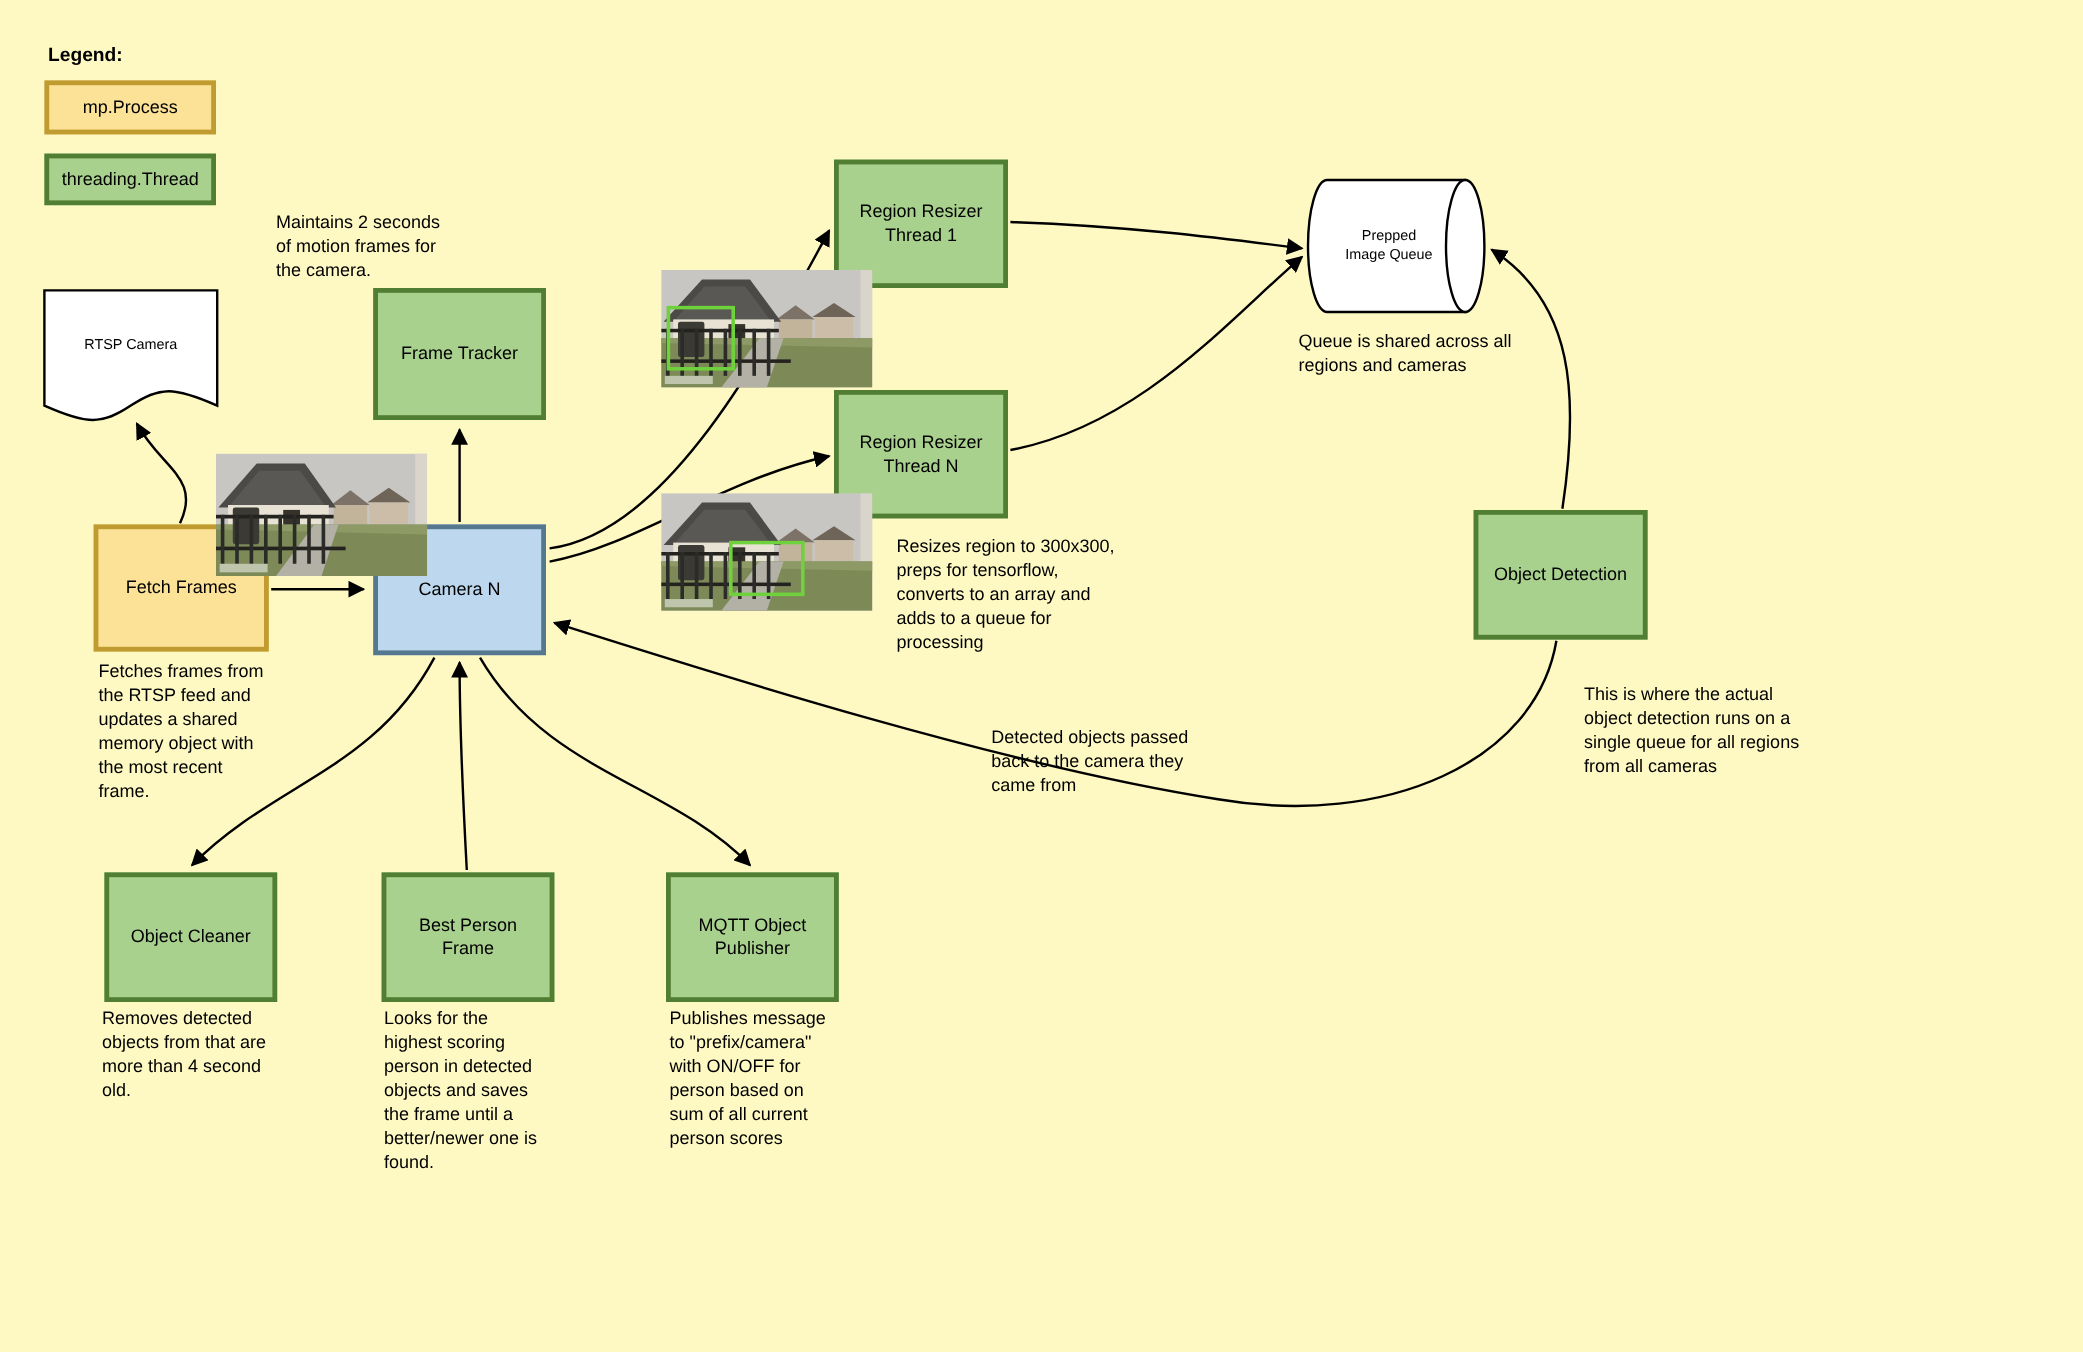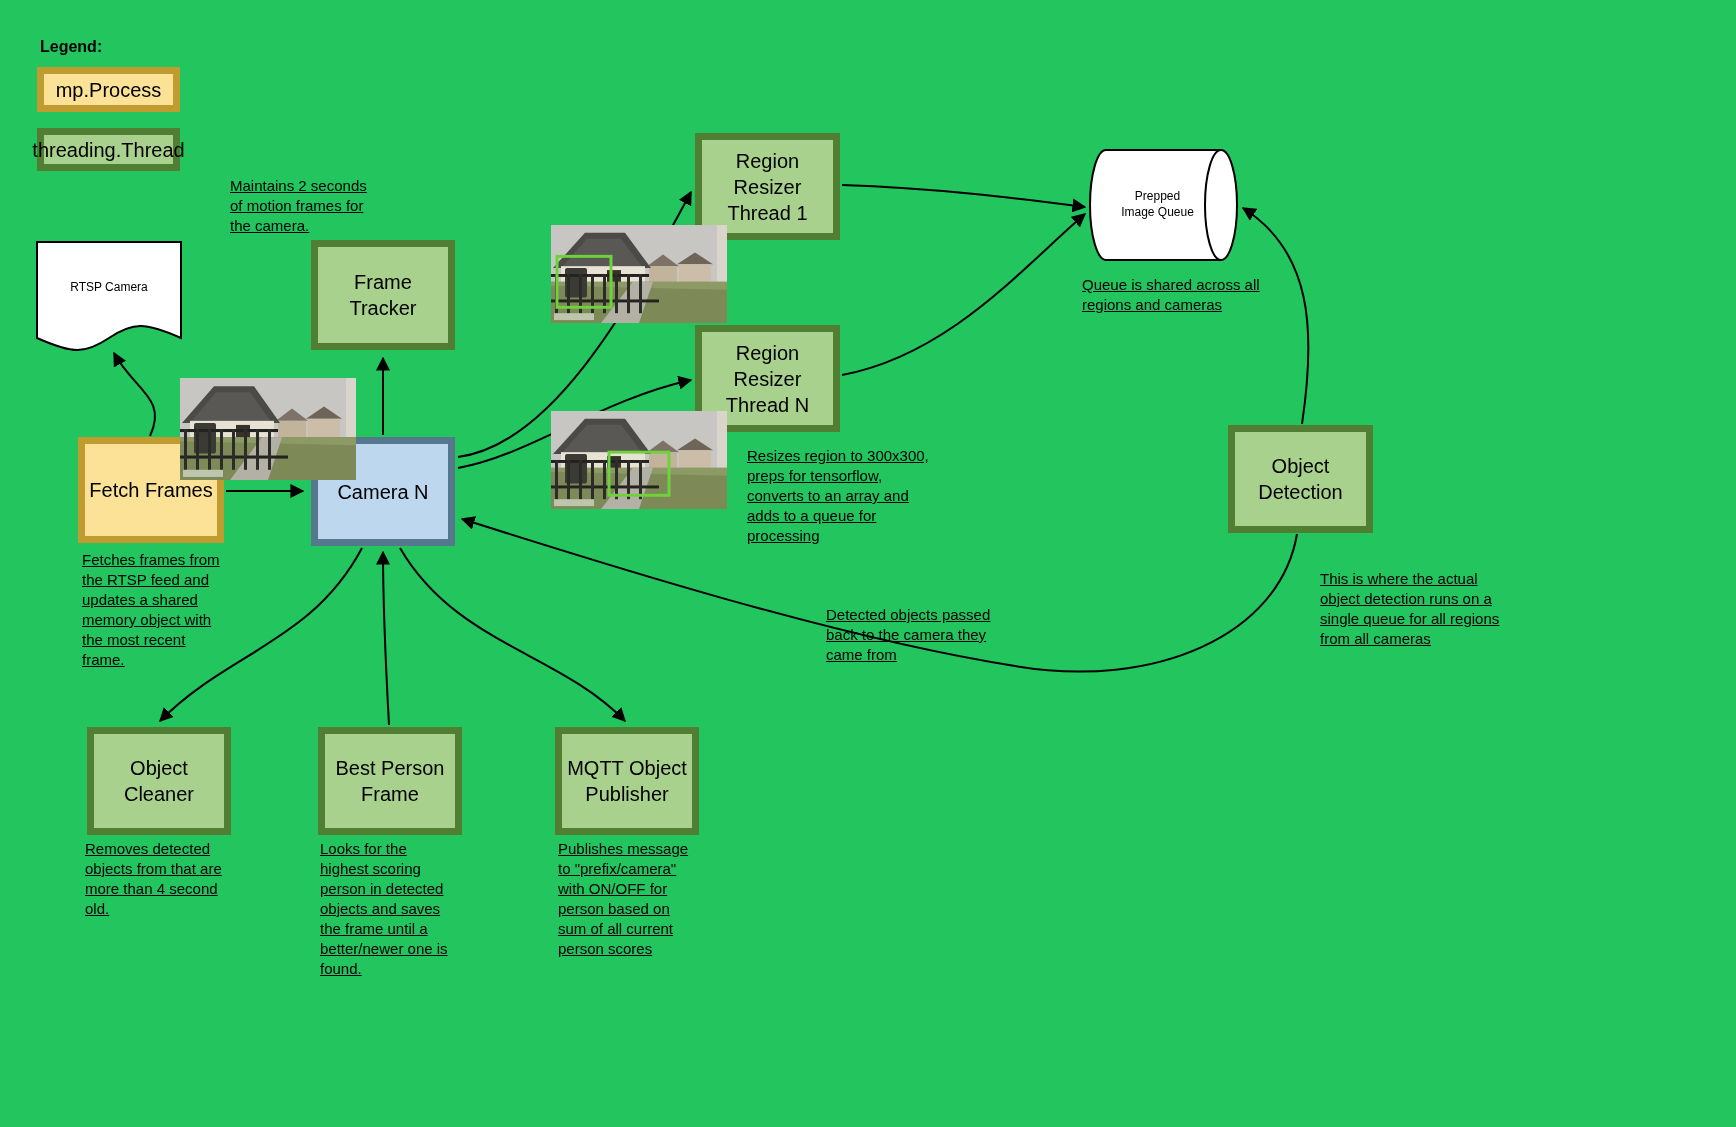--- a/index.html
+++ b/index.html
@@ -1,42 +1,41 @@
 <!DOCTYPE html>
 <html style="--process-fill: #fbe297; --process-border: #bf9b30; --thread-fill: #a9d18e; --thread-border: #507e32; --camera-fill: #bdd7ee; --camera-border: #55788f; --detection-box: #6fd13c; --arrow: #000000;"><head>
 <meta charset="utf-8">
 <style>
   * { margin:0; padding:0; box-sizing:border-box; }
   html,body { background:#ffffff; }
   body { font-family:"Liberation Sans", sans-serif; color:#000; }
-  .canvas { position:relative; width:1736px; height:1127px; background:#22c55e; overflow:hidden; }
+  .canvas { position:relative; width:1736px; height:1127px; background:#fef9c3; overflow:hidden; }
 
   svg.layer { position:absolute; left:0; top:0; width:1736px; height:1127px; }
   #shapes-layer { z-index:1; }
   #arrows-layer { z-index:3; pointer-events:none; }
 
   .node {
-    position:absolute; border:7px solid #b91c1c; z-index:2;
+    position:absolute; border:4px solid #b91c1c; z-index:2;
     display:flex; align-items:center; justify-content:center;
-    text-align:center; font-size:20px;
+    text-align:center; font-size:15px;
   }
   .node.process { background:var(--process-fill,#fbe297); border-color:var(--process-border,#bf9b30); }
   .node.thread  { background:var(--thread-fill,#a9d18e);  border-color:var(--thread-border,#507e32); }
   .node.camera  { background:var(--camera-fill,#bdd7ee);  border-color:var(--camera-border,#55788f); }
   .node-label { white-space:pre-line; line-height:1.3; }
 
   .shape-label {
     position:absolute; z-index:2; display:flex; align-items:center; justify-content:center;
     text-align:center; font-size:12px; white-space:pre-line; line-height:1.3;
   }
 
   .note {
     position:absolute; z-index:5; font-size:15px; line-height:20px;
     white-space:pre-line;
-    text-decoration:underline;
   }
 
   .legend-title { position:absolute; left:40px; top:38px; font-size:16px; font-weight:bold; z-index:2; }
 
   .thumb { position:absolute; z-index:4; }
   .thumb svg { display:block; width:100%; height:100%; }
 </style>
 </head>
 <body>
 

